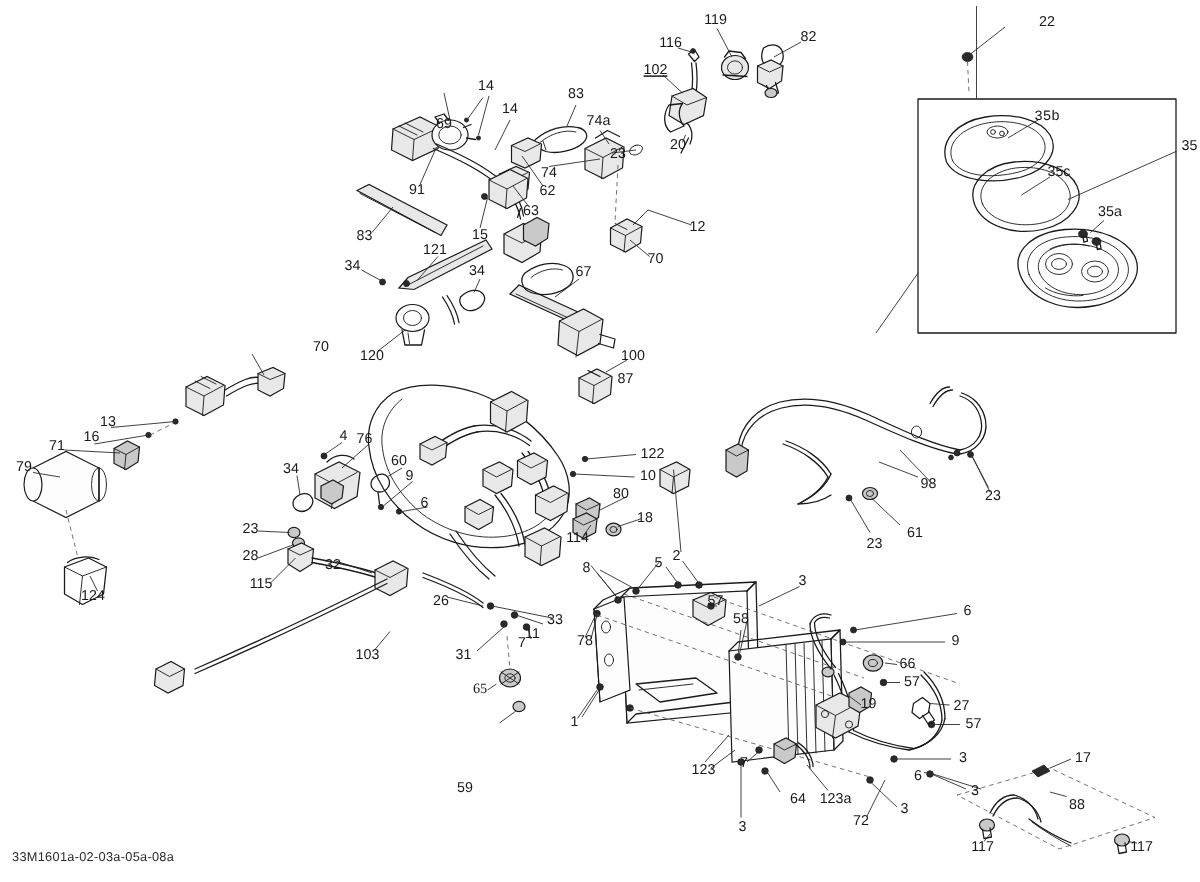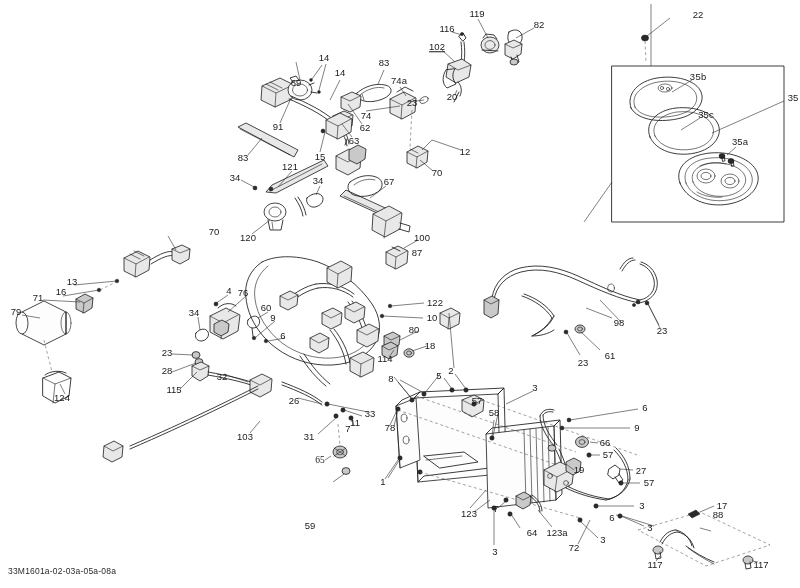--- a/index.html
+++ b/index.html
@@ -765,21 +765,21 @@
   <span class="lbl" style="left:645px; top:408px;">6</span>
   <span class="lbl" style="left:637px; top:428px;">9</span>
   <span class="lbl" style="left:605px; top:443px;">66</span>
   <span class="lbl" style="left:608px; top:455px;">57</span>
   <span class="lbl" style="left:579px; top:470px;">19</span>
   <span class="lbl" style="left:641px; top:471px;">27</span>
   <span class="lbl" style="left:649px; top:483px;">57</span>
   <span class="lbl" style="left:642px; top:506px;">3</span>
   <span class="lbl" style="left:603px; top:540px;">3</span>
   <span class="lbl" style="left:722px; top:506px;">17</span>
-  <span class="lbl" style="left:718px; top:515px;">88</span>
+  <span class="lbl" style="left:718px; top:537px;">88</span>
   <span class="lbl" style="left:655px; top:565px;">117</span>
   <span class="lbl" style="left:761px; top:565px;">117</span>
   <span class="lbl" style="left:619px; top:323px;">98</span>
   <span class="lbl" style="left:662px; top:331px;">23</span>
   <span class="lbl" style="left:610px; top:356px;">61</span>
   <span class="lbl" style="left:583px; top:363px;">23</span>
   <span class="lbl" style="left:417px; top:253px;">87</span>
 
   <span class="cap">33M1601a-02-03a-05a-08a</span>
 

